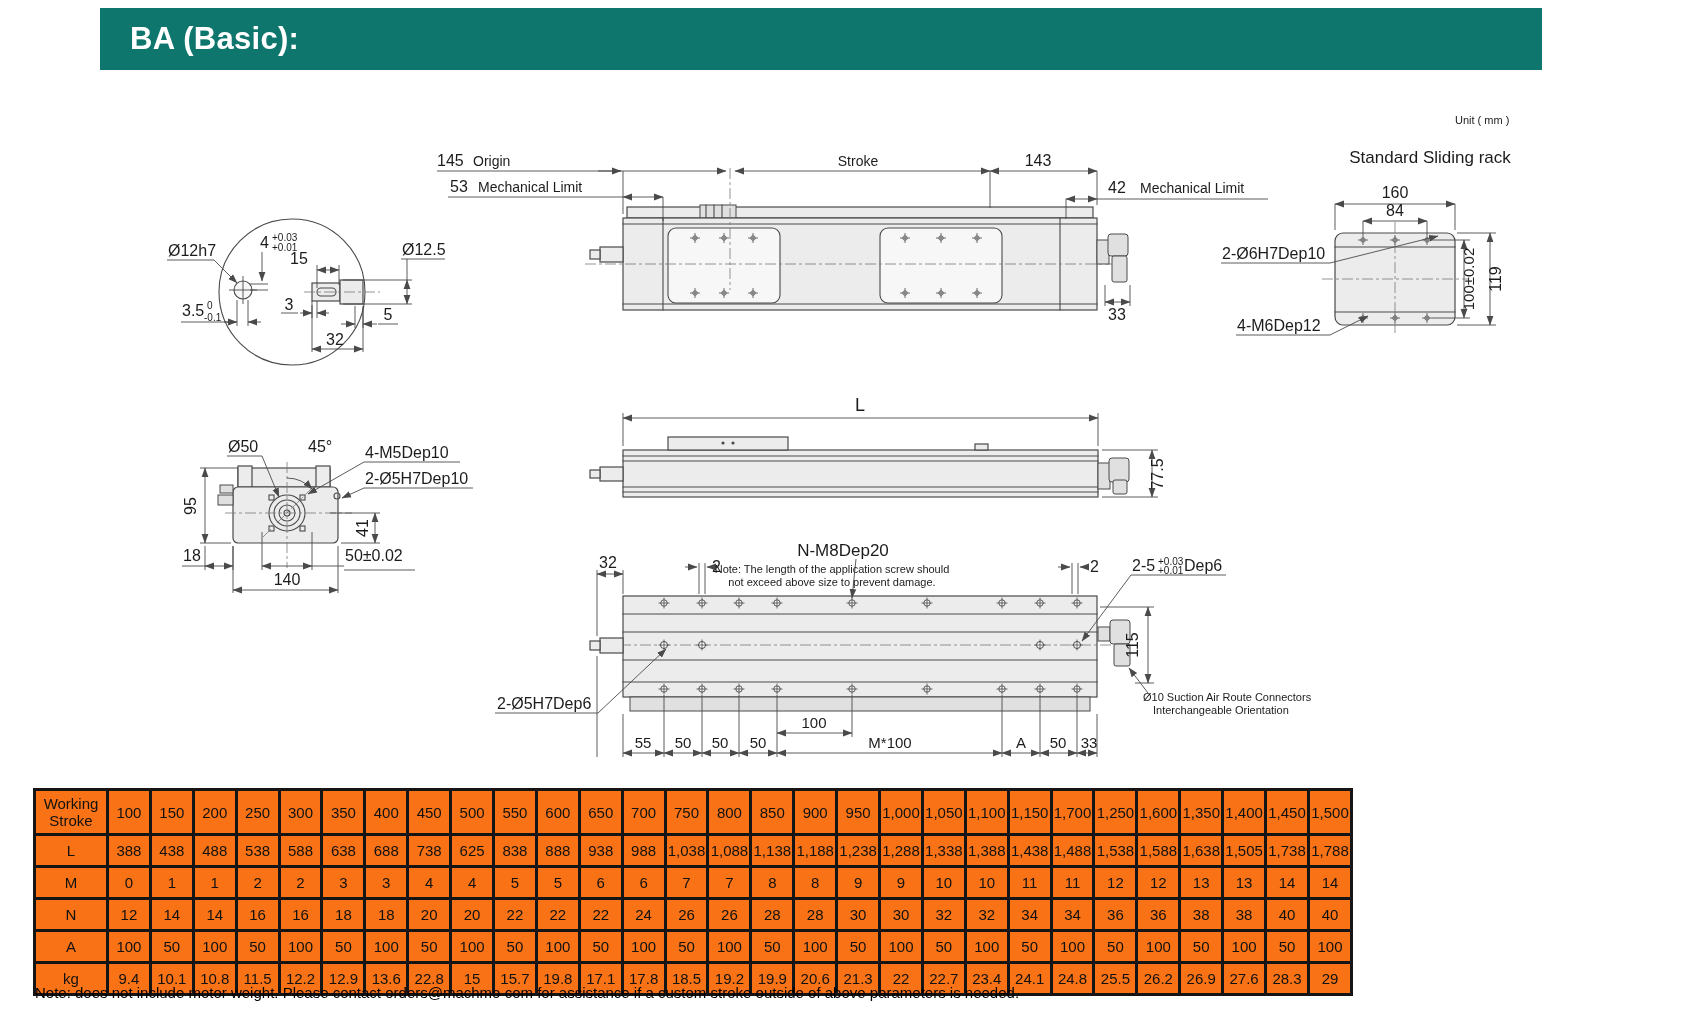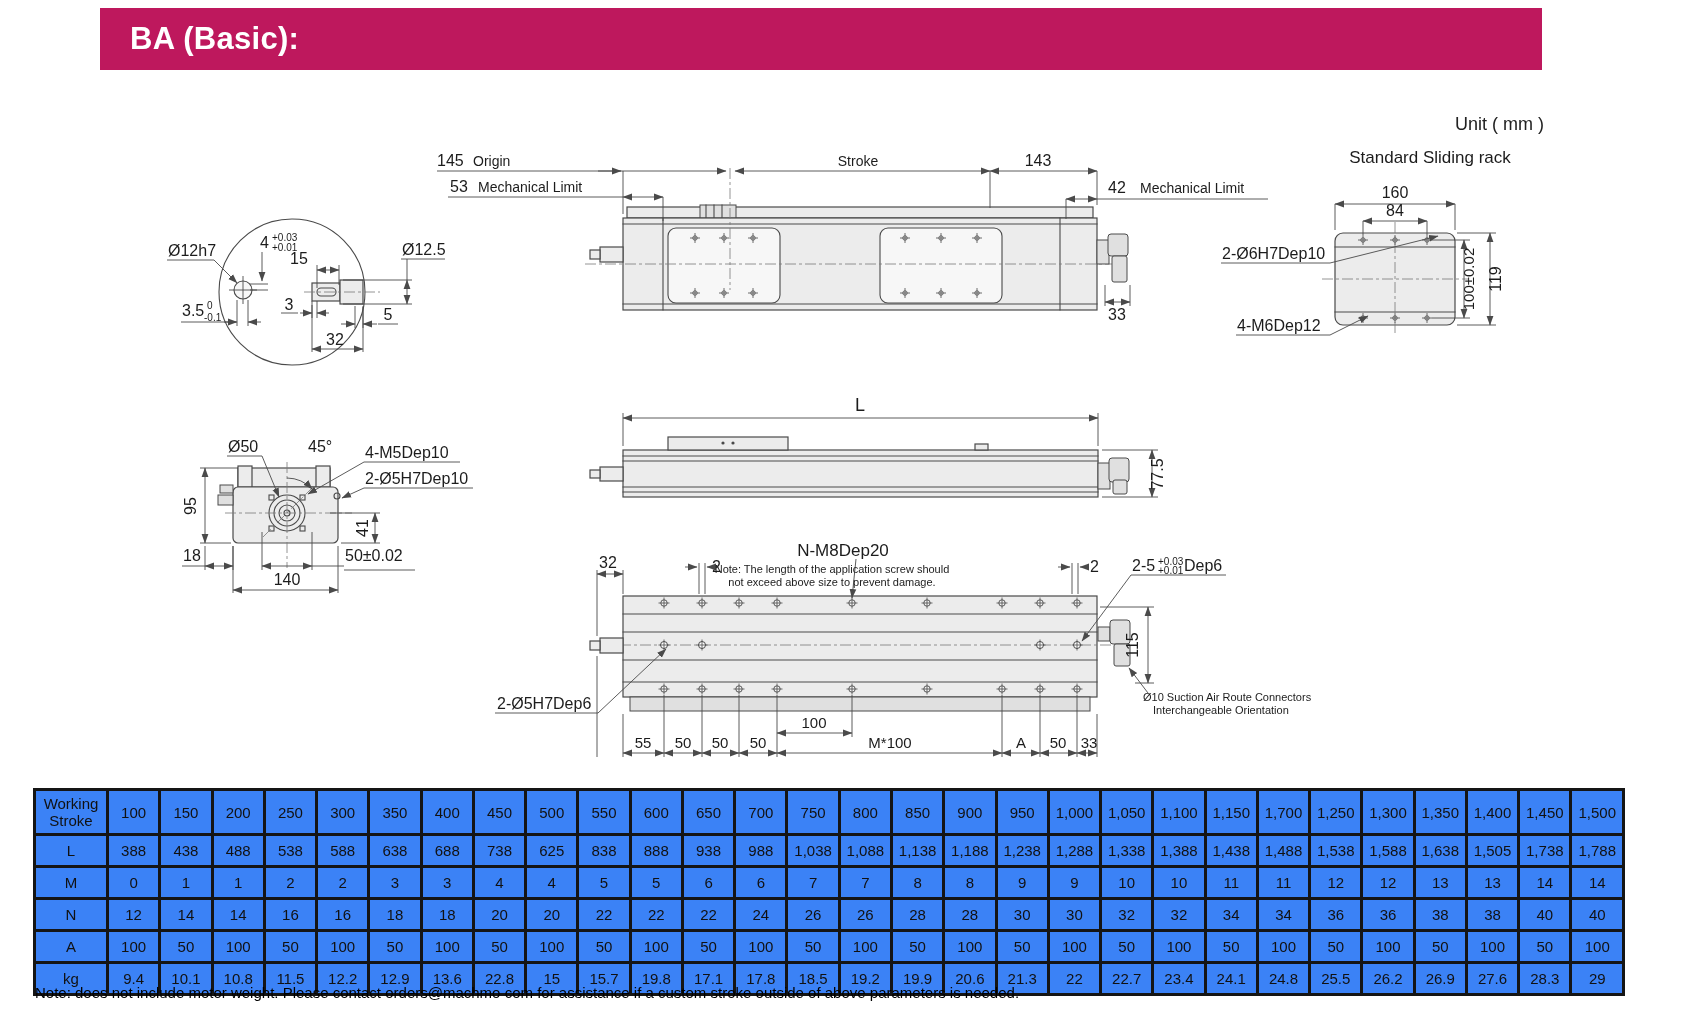--- a/index.html
+++ b/index.html
@@ -1,35 +1,35 @@
 <!DOCTYPE html>
 <html><head>
 <meta charset="utf-8">
 <style>
   html,body{margin:0;padding:0;background:#fff;}
   body{width:1704px;height:1012px;position:relative;font-family:"Liberation Sans",sans-serif;overflow:hidden;}
-  .titlebar{position:absolute;left:100px;top:8px;width:1442px;height:62px;background:#be185d;display:flex;align-items:center;text-align:right;}
+  .titlebar{position:absolute;left:100px;top:8px;width:1442px;height:62px;background:#0f766e;display:flex;align-items:center;text-align:right;}
   .titlebar span{color:#fff;font-size:31px;font-weight:bold;margin-left:30px;letter-spacing:.3px;}
-  .unit{position:absolute;left:1455px;top:114px;font-size:18px;color:#222;}
+  .unit{position:absolute;left:1455px;top:114px;font-size:11px;color:#222;}
   svg{position:absolute;left:0;top:0;}
   .ln{stroke:#4a4a4a;stroke-width:1.1;fill:none;stroke-linecap:square}
   .fl{fill:#ececec;stroke:#4a4a4a;stroke-width:1.2}
   .fl2{fill:#e0e0e0;stroke:#4a4a4a;stroke-width:1}
   .wh{fill:#f7f7f7;stroke:#4a4a4a;stroke-width:1.1}
   .dm{stroke:#4a4a4a;stroke-width:.9;fill:none}
   .cl{stroke:#7a7a7a;stroke-width:.8;stroke-dasharray:11 3 3 3;fill:none}
   text{font-family:"Liberation Sans",sans-serif;fill:#1c1c1c}
   .t18{font-size:18px}.t17{font-size:17px}.t16{font-size:16px}.t15{font-size:15px}
   .t14{font-size:14px}.t11{font-size:11px}.t10{font-size:10px}
   .mid{text-anchor:middle}
   #holeS circle{fill:#f2f2f2;stroke:#4a4a4a;stroke-width:.9}
   #holeS line,#plusM line,#dowel line{stroke:#4a4a4a;stroke-width:.8}
   #plusM circle{fill:none;stroke:#4a4a4a;stroke-width:.8}
   #dowel circle{fill:#fff;stroke:#4a4a4a;stroke-width:1}
-  table.strk{position:absolute;left:33px;top:788px;width:1592px;border-collapse:collapse;table-layout:fixed;background:#3b82f6;}
+  table.strk{position:absolute;left:33px;top:788px;width:1320px;border-collapse:collapse;table-layout:fixed;background:#f97316;}
   table.strk td{border:3px solid #151515;text-align:center;font-size:15px;padding:0;height:29px;color:#111;}
   table.strk tr:first-child td{height:42px;}
   table.strk td.corner{width:70px;line-height:17px;font-size:15px;}
   .footnote{position:absolute;left:35px;top:984px;font-size:15px;color:#000;}
 </style>
 </head>
 <body>
 
 <div class="titlebar">
   <span>BA (Basic):</span>
@@ -420,21 +420,21 @@
         <td>800</td>
         <td>850</td>
         <td>900</td>
         <td>950</td>
         <td>1,000</td>
         <td>1,050</td>
         <td>1,100</td>
         <td>1,150</td>
         <td>1,700</td>
         <td>1,250</td>
-        <td>1,300</td>
+        <td>1,600</td>
         <td>1,350</td>
         <td>1,400</td>
         <td>1,450</td>
         <td>1,500</td>
       </tr>
       <tr>
         <td>L</td>
         <td>388</td>
         <td>438</td>
         <td>488</td>

